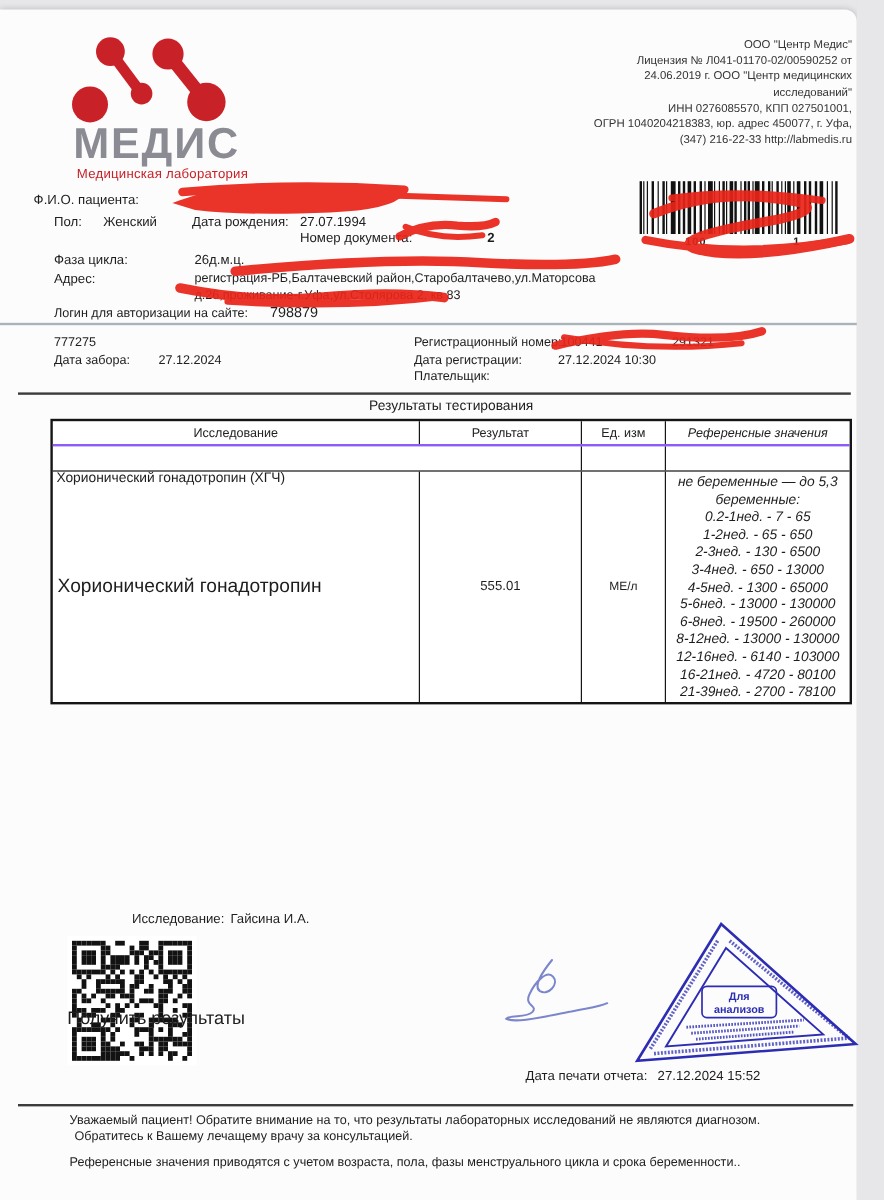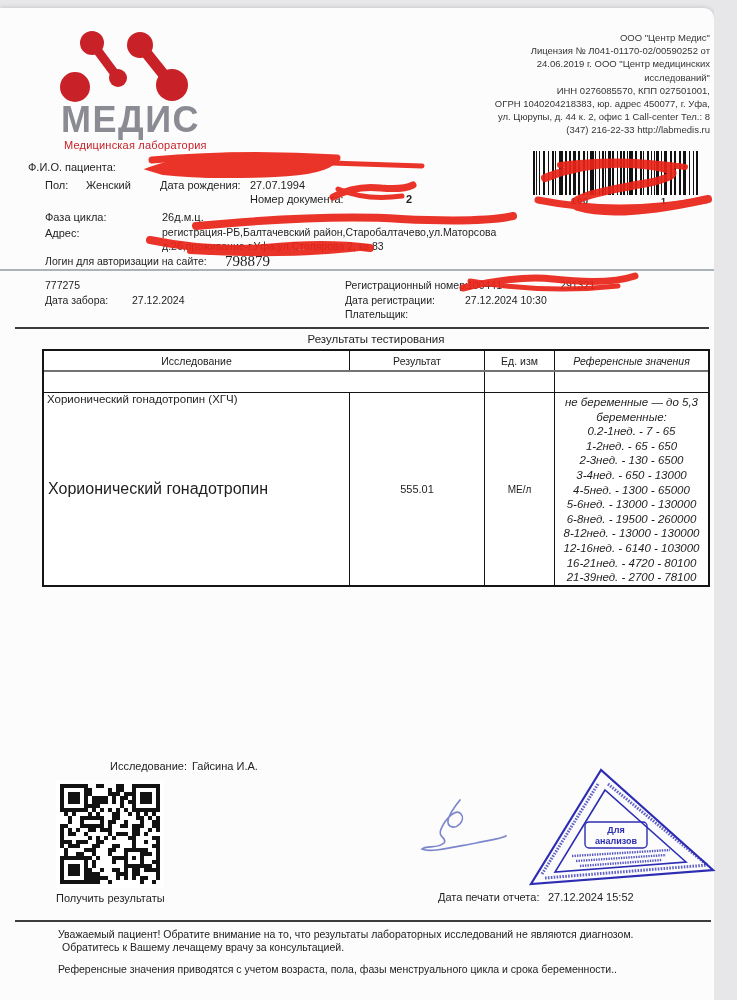--- a/index.html
+++ b/index.html
@@ -7,34 +7,34 @@
           font-family:"Liberation Sans","DejaVu Sans",sans-serif;color:#1e1e1e;}
   .abs{position:absolute;box-sizing:border-box;}
   .page{left:0;top:8px;width:714px;height:992px;background:#fcfcfc;border-radius:0 10px 0 0;
         box-shadow:0 0 5px rgba(0,0,0,.18);}
   
   .brand-word{left:61px;top:99px;font-size:36px;font-weight:bold;letter-spacing:1.5px;color:#8b8b94;}
   .brand-sub{left:64px;top:139px;font-size:11px;color:#c82128;letter-spacing:.2px;}
   .company{right:27px;top:31px;width:310px;text-align:right;font-size:9.5px;line-height:13.2px;color:#353535;}
   
   .t11{font-size:11px;} .t105{font-size:10.5px;}
-  .serif{font-family:Liberation Serif, serif;font-size:15px;}
+  .serif{font-family:Liberation Sans, sans-serif;font-size:12px;}
   .hr-light{left:0;top:269px;width:714px;height:2px;background:#aab3ba;}
   .hr-dark{left:15px;top:327px;width:694px;height:2px;background:#3c3c3c;}
   .hr-foot{left:15px;top:920px;width:696px;height:2px;background:#3c3c3c;}
   
   .barcode{left:533px;top:151px;width:172px;}
   .bars{display:flex;height:44px;align-items:stretch;}
   .bcnum{display:flex;justify-content:center;font-size:9px;font-weight:bold;letter-spacing:1px;margin-top:1px;}
   .bcgap{width:72px;}
   
   .rtable{left:42px;top:349px;width:668px;border:2px solid #151515;background:#fff;}
   .rtable *{box-sizing:border-box;}
   .tr{display:flex;}
-  .thead{height:21px;border-bottom:2px solid #737373;}
+  .thead{height:21px;border-bottom:2px solid #8b5cf6;}
   .tgroup{height:21px;border-bottom:1px solid #151515;}
   .tdata{height:192px;}
   .c1{width:306px;border-right:1px solid #151515;}
   .c2{width:135px;border-right:1px solid #151515;}
   .c3{width:70px;border-right:1px solid #151515;}
   .c4{flex:1;font-style:italic;}
   .th{display:flex;align-items:center;justify-content:center;font-size:10.5px;color:#222;}
   .group-name{font-size:11.5px;display:flex;align-items:center;padding-left:3px;margin-top:27px;}
   .cell-name{font-size:16px;display:flex;align-items:center;padding-left:4px;}
   .cell-result{font-size:11px;display:flex;align-items:center;justify-content:center;}
@@ -68,21 +68,20 @@
   </svg>
   <div class="abs brand-word">МЕДИС</div>
   <div class="abs brand-sub">Медицинская лаборатория</div>
   <div class="abs company">
       <div>ООО "Центр Медис"</div>
       <div>Лицензия № Л041-01170-02/00590252 от</div>
       <div>24.06.2019 г. ООО "Центр медицинских</div>
       <div>исследований"</div>
       <div>ИНН 0276085570, КПП 027501001,</div>
       <div>ОГРН 1040204218383, юр. адрес 450077, г. Уфа,</div>
-      <div>ул. Цюрупы, д. 44 к. 2, офис 1 Call-center Тел.: 8</div>
       <div>(347) 216-22-33 http://labmedis.ru</div>
     </div>
 
   <div class="abs t11" style="left:28px;top:161px">Ф.И.О. пациента:</div>
   <div class="abs t11" style="left:45px;top:179px">Пол:</div>
   <div class="abs t11" style="left:86px;top:179px">Женский</div>
   <div class="abs t11" style="left:160px;top:179px">Дата рождения:</div>
   <div class="abs t11" style="left:250px;top:179px">27.07.1994</div>
   <div class="abs t11" style="left:250px;top:193px">Номер документа:</div>
   <div class="abs t11" style="left:406px;top:193px;font-weight:bold">2</div>
@@ -559,21 +558,21 @@
       <rect x="20" y="100" width="4" height="4" fill="#121212"></rect>
       <rect x="24" y="100" width="4" height="4" fill="#121212"></rect>
       <rect x="28" y="100" width="4" height="4" fill="#121212"></rect>
       <rect x="32" y="100" width="4" height="4" fill="#121212"></rect>
       <rect x="36" y="100" width="4" height="4" fill="#121212"></rect>
       <rect x="40" y="100" width="4" height="4" fill="#121212"></rect>
       <rect x="52" y="100" width="4" height="4" fill="#121212"></rect>
       <rect x="84" y="100" width="4" height="4" fill="#121212"></rect>
       <rect x="96" y="100" width="4" height="4" fill="#121212"></rect>
     </svg>
-  <div class="abs" style="left:56px;top:892px;font-size:11px">Получить результаты</div>
+  <div class="abs" style="left:56px;top:840px;font-size:15px">Получить результаты</div>
 
   <svg class="abs" style="left:410px;top:792px" width="110" height="62" viewBox="0 0 110 62">
     <path d="M50 8 C 42 18 34 30 40 34 C 47 38 56 28 51 22 C 46 16 36 26 31 37 C 27 46 38 46 34 51 C 28 57 16 53 12 57 C 20 61 44 55 66 51 C 80 48 90 47 96 44" fill="none" stroke="#7b86cc" stroke-width="1.7" stroke-linecap="round"></path>
   </svg>
 
   <svg class="abs" style="left:520px;top:760px" width="205" height="135" viewBox="0 0 205 135">
     <g stroke="#2d2db4" fill="none">
       <polygon points="81,10 11,124 193,110" stroke-width="2.2"></polygon>
       <polygon points="85,30 35,112 166,102" stroke-width="1.6"></polygon>
       <line x1="78" y1="24" x2="22" y2="114" stroke-width="3" stroke-dasharray="1.6 1.3" opacity=".75"></line>

